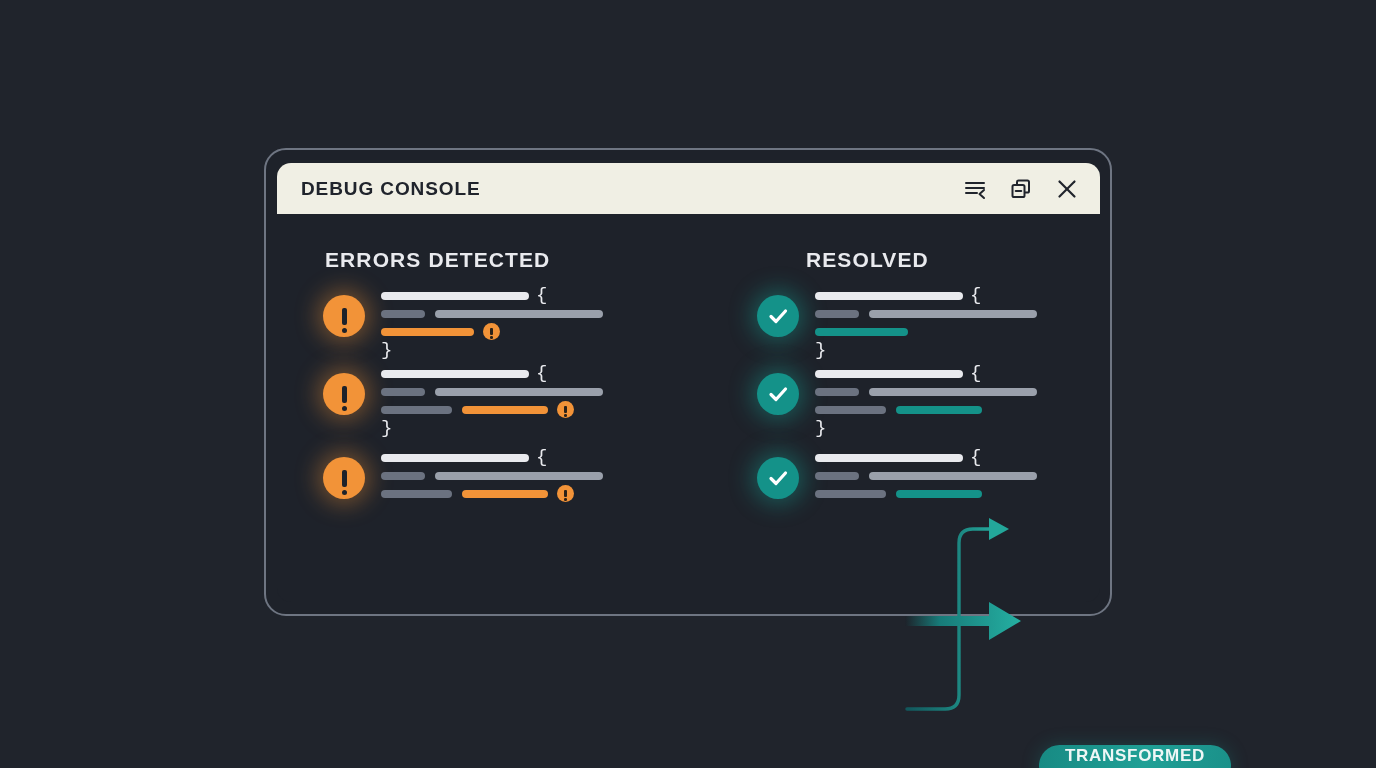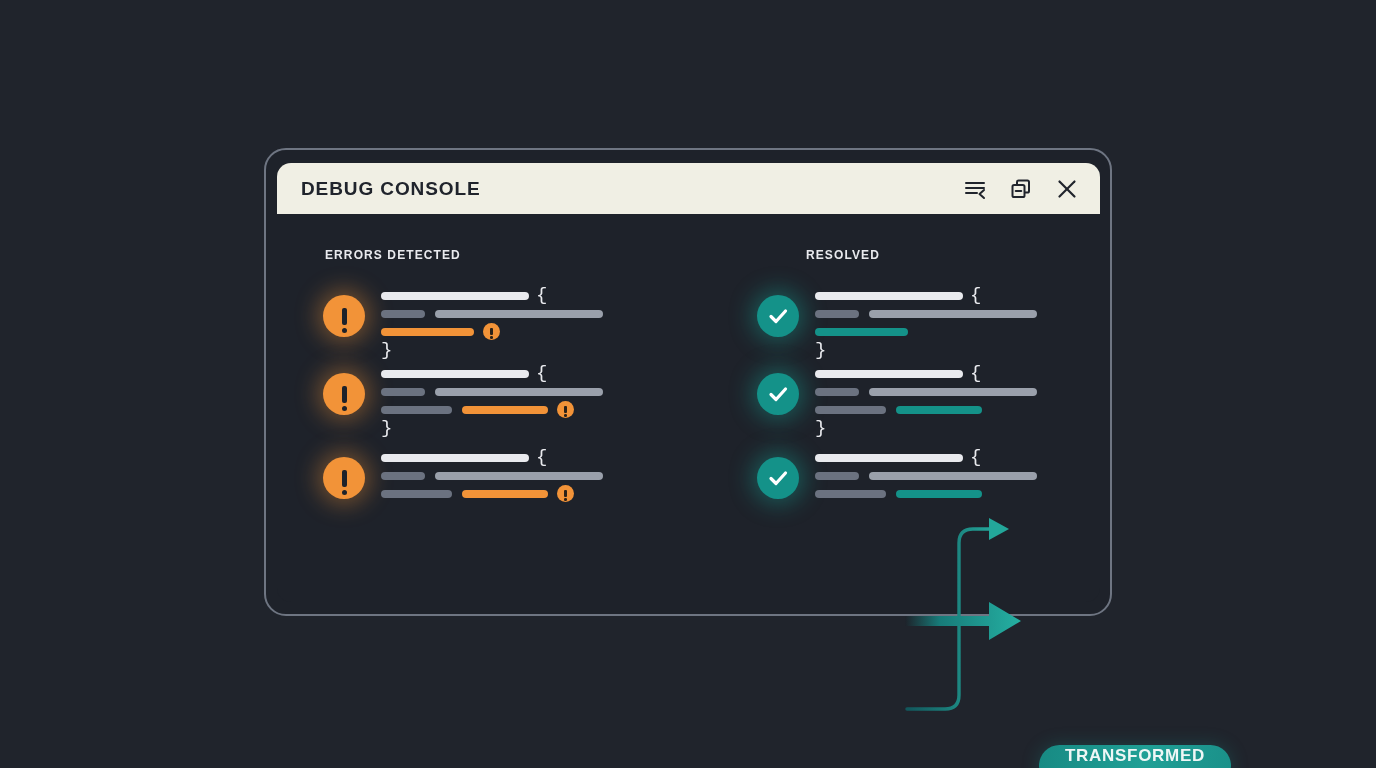--- a/index.html
+++ b/index.html
@@ -51,21 +51,21 @@
   #console-body{
     position:absolute;
     left:277px; top:214px;
     width:823px; height:388px;
     background:#1e222a;
     border-radius:0 0 14px 14px;
     box-sizing:border-box;
   }
   .col-heading{
     position:absolute;
-    font-size:12px;
+    font-size:21px;
     font-weight:bold;
     letter-spacing:1.1px;
     color:#e9eaee;
     white-space:nowrap;
   }
   #heading-errors{left:48px;  top:34px;}
   #heading-resolved{left:482px; top:34px;margin-left:47px;}
 
   
   .block{position:absolute;}

